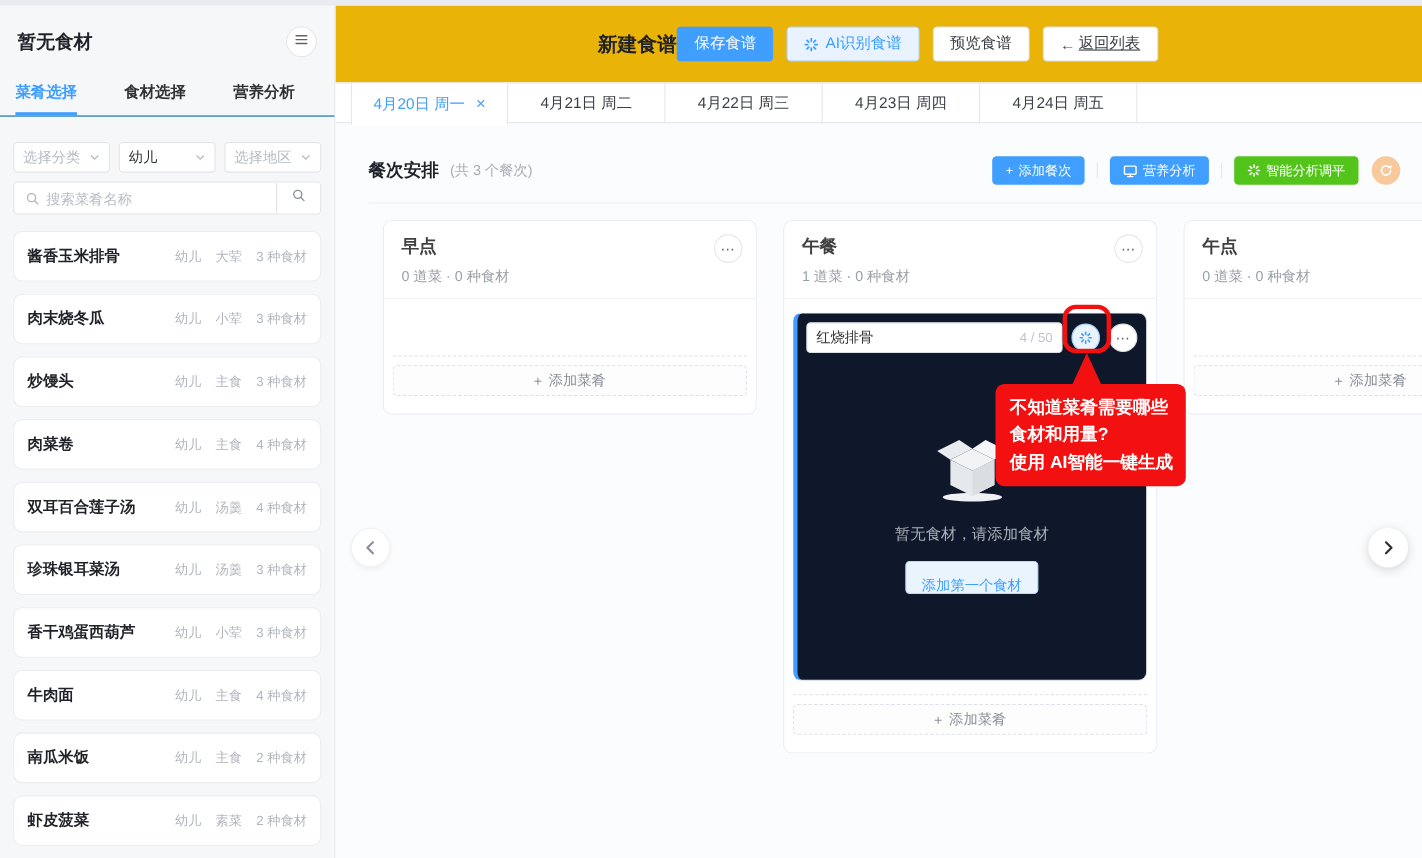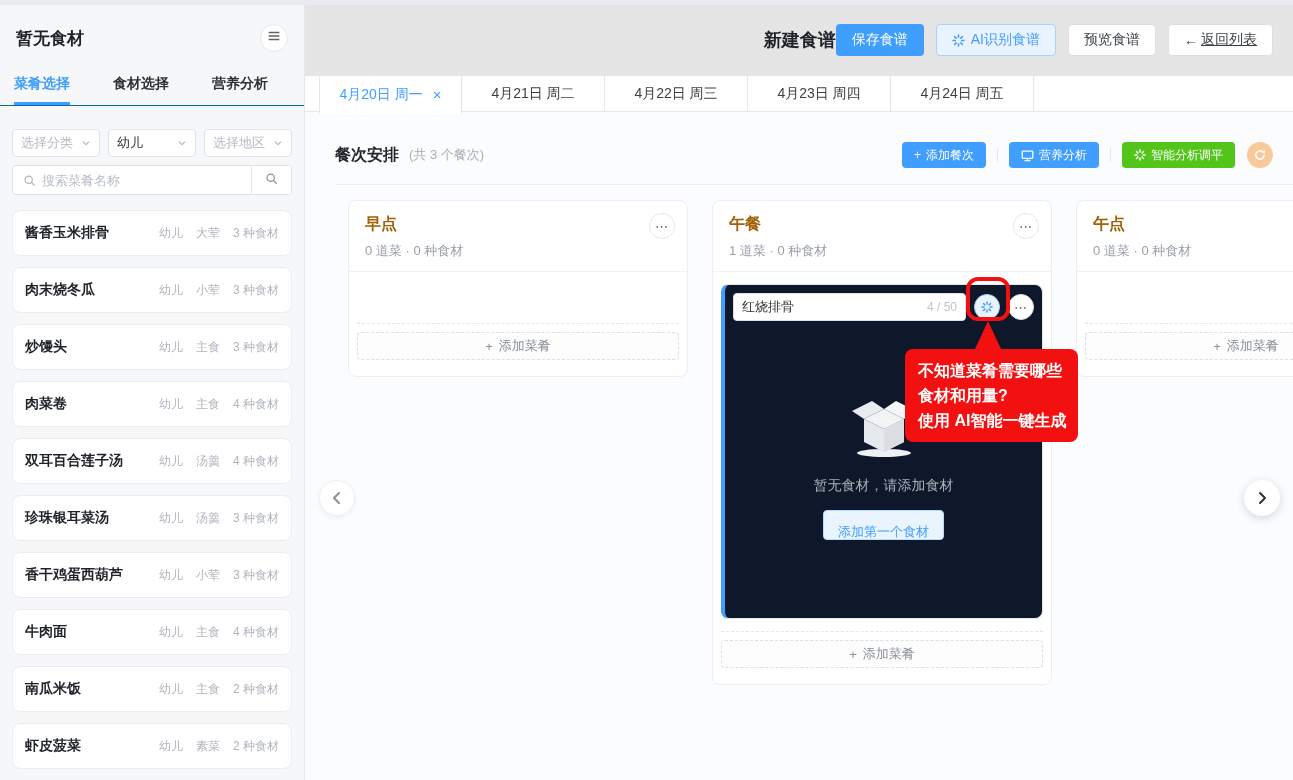--- a/index.html
+++ b/index.html
@@ -23,21 +23,21 @@
   .search-group input { flex:1; border:none; outline:none; background:transparent; font-size:13px; color:#303133; font-family:inherit; }
   .search-group input::placeholder { color:#b8bdc6; }
   .search-btn { width:40px; align-self:stretch; border-left:1px solid #e1e4e8; display:flex; align-items:center; justify-content:center; color:#8a9099; cursor:pointer; background:#fff; }
   .dish-list { margin-top:15px; padding:0 12px; flex:1; overflow:hidden; }
   .dish-item { background:#fff; border:1px solid #ebedf0; border-radius:8px; height:46px; display:flex; align-items:center; justify-content:space-between; padding:0 12px; margin-bottom:11px; cursor:pointer; }
   .dish-name { font-size:14px; font-weight:bold; color:#1f2329; }
   .dish-tags { display:flex; gap:13px; font-size:12px; color:#b0b5bd; white-space:nowrap; }
 
   
   .main { flex:1; display:flex; flex-direction:column; background:#fbfcfd; overflow:hidden; }
-  .main-header { height:70px; min-height:70px; background:#e5e5e5; display:flex; align-items:center; justify-content:flex-end; padding:0 20px 0 18px; }
+  .main-header { height:70px; min-height:70px; background:#eab308; display:flex; align-items:center; justify-content:center; padding:0 20px 0 18px; }
   .page-title { font-size:18px; font-weight:bold; color:#1f2329; }
   .hdr-actions { display:flex; gap:12px; }
   .btn { height:32px; border-radius:4px; font-size:14px; padding:0 15px; display:flex; align-items:center; gap:6px; cursor:pointer; border:1px solid transparent; background:#fff; color:#3a3f45; font-family:inherit; }
   .btn.primary { background:#409eff; color:#fff; }
   .btn.ai { background:#e9f3ff; border-color:#a6d2ff; color:#409eff; }
   .btn.plain { border-color:#dcdfe6; }
 
   .date-tabs { display:flex; background:#fff; border-top:1px solid #e4e7ed; height:37px; min-height:37px; padding-left:14px; position:relative; }
   .date-tabs::after { content:""; position:absolute; left:0; right:0; bottom:0; height:1px; background:#e4e7ed; }
   .dtab { min-width:143px; padding:0 18px; display:flex; align-items:center; justify-content:center; gap:10px; font-size:14px; color:#3a3f45; border-right:1px solid #e4e7ed; cursor:pointer; position:relative; z-index:1; }
@@ -54,21 +54,21 @@
   .btn-sm { height:26px; border-radius:4px; font-size:12px; padding:0 12px; display:flex; align-items:center; gap:5px; color:#fff; cursor:pointer; border:none; font-family:inherit; }
   .btn-sm.blue { background:#409eff; }
   .btn-sm.green { background:#52c41a; }
   .v-div { width:1px; height:14px; background:#e3e6eb; margin:0 11px; }
   .refresh-btn { width:26px; height:26px; border-radius:50%; background:#f7c99b; border:none; display:flex; align-items:center; justify-content:center; margin-left:12px; cursor:pointer; }
   .section-divider { border-top:1px solid #ebeef5; margin:14px 0 0 30px; }
 
   .columns { display:flex; gap:24px; padding-left:43px; margin-top:15px; align-items:flex-start; overflow:hidden; }
   .col-card { width:340px; min-width:340px; background:#fff; border:1px solid #ebeef5; border-radius:8px; }
   .col-header { padding:13px 16px 11px 16px; position:relative; }
-  .col-title { font-size:16px; font-weight:bold; color:#a16207; }
+  .col-title { font-size:16px; font-weight:bold; color:#404040; }
   .col-summary { font-size:13px; color:#9aa0a8; margin-top:7px; }
   .col-more { position:absolute; top:12px; right:12px; width:26px; height:26px; }
   .more-glyph { color:#606266; font-size:13px; letter-spacing:1px; line-height:1; }
   .col-header-divider { border-bottom:1px solid #f0f2f5; margin:0 0 0 0; }
   .col-body { padding:12px 8px 16px 8px; }
   .dish-zone { min-height:40px; border-bottom:1px dashed #e3e6eb; margin-bottom:8px; }
   .dish-zone.has-card { padding-bottom:12px; }
   .add-dish-btn { width:100%; height:28px; border:1px dashed #dcdfe6; border-radius:4px; background:#fdfdfe; color:#8a9099; font-size:13px; display:flex; align-items:center; justify-content:center; gap:6px; cursor:pointer; font-family:inherit; }
 
   .dish-card { background:#0f172a; border:1px solid #e4e7ed; border-left:4px solid #409eff; border-radius:8px; height:335px; padding:8px; display:flex; flex-direction:column; }

